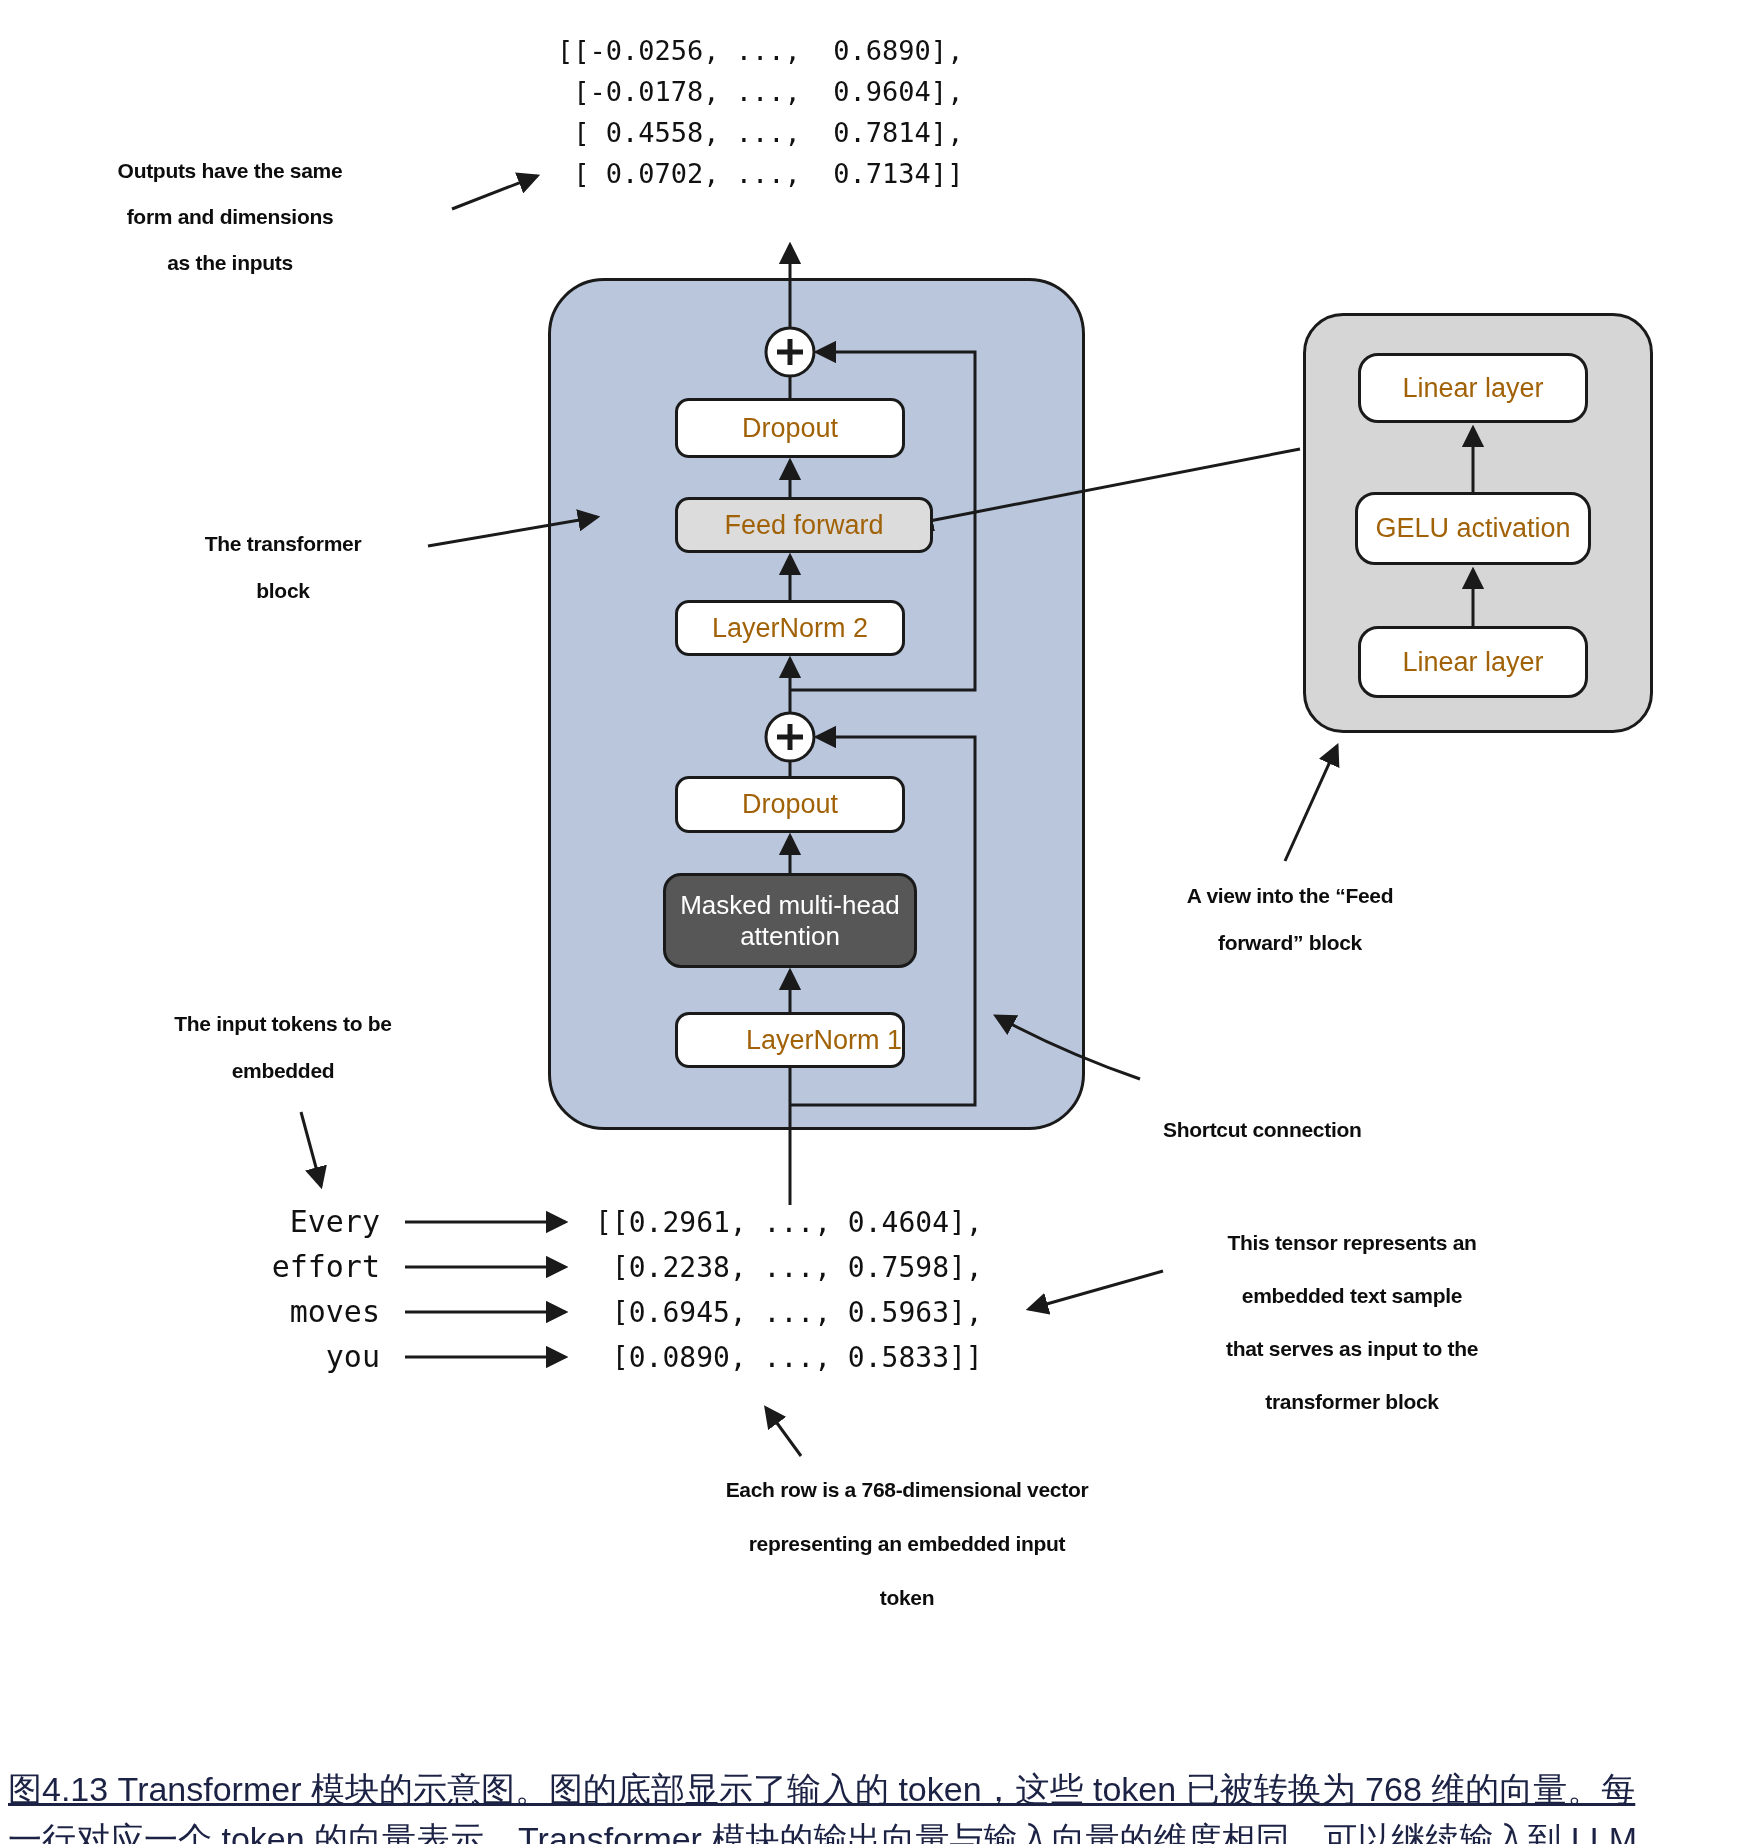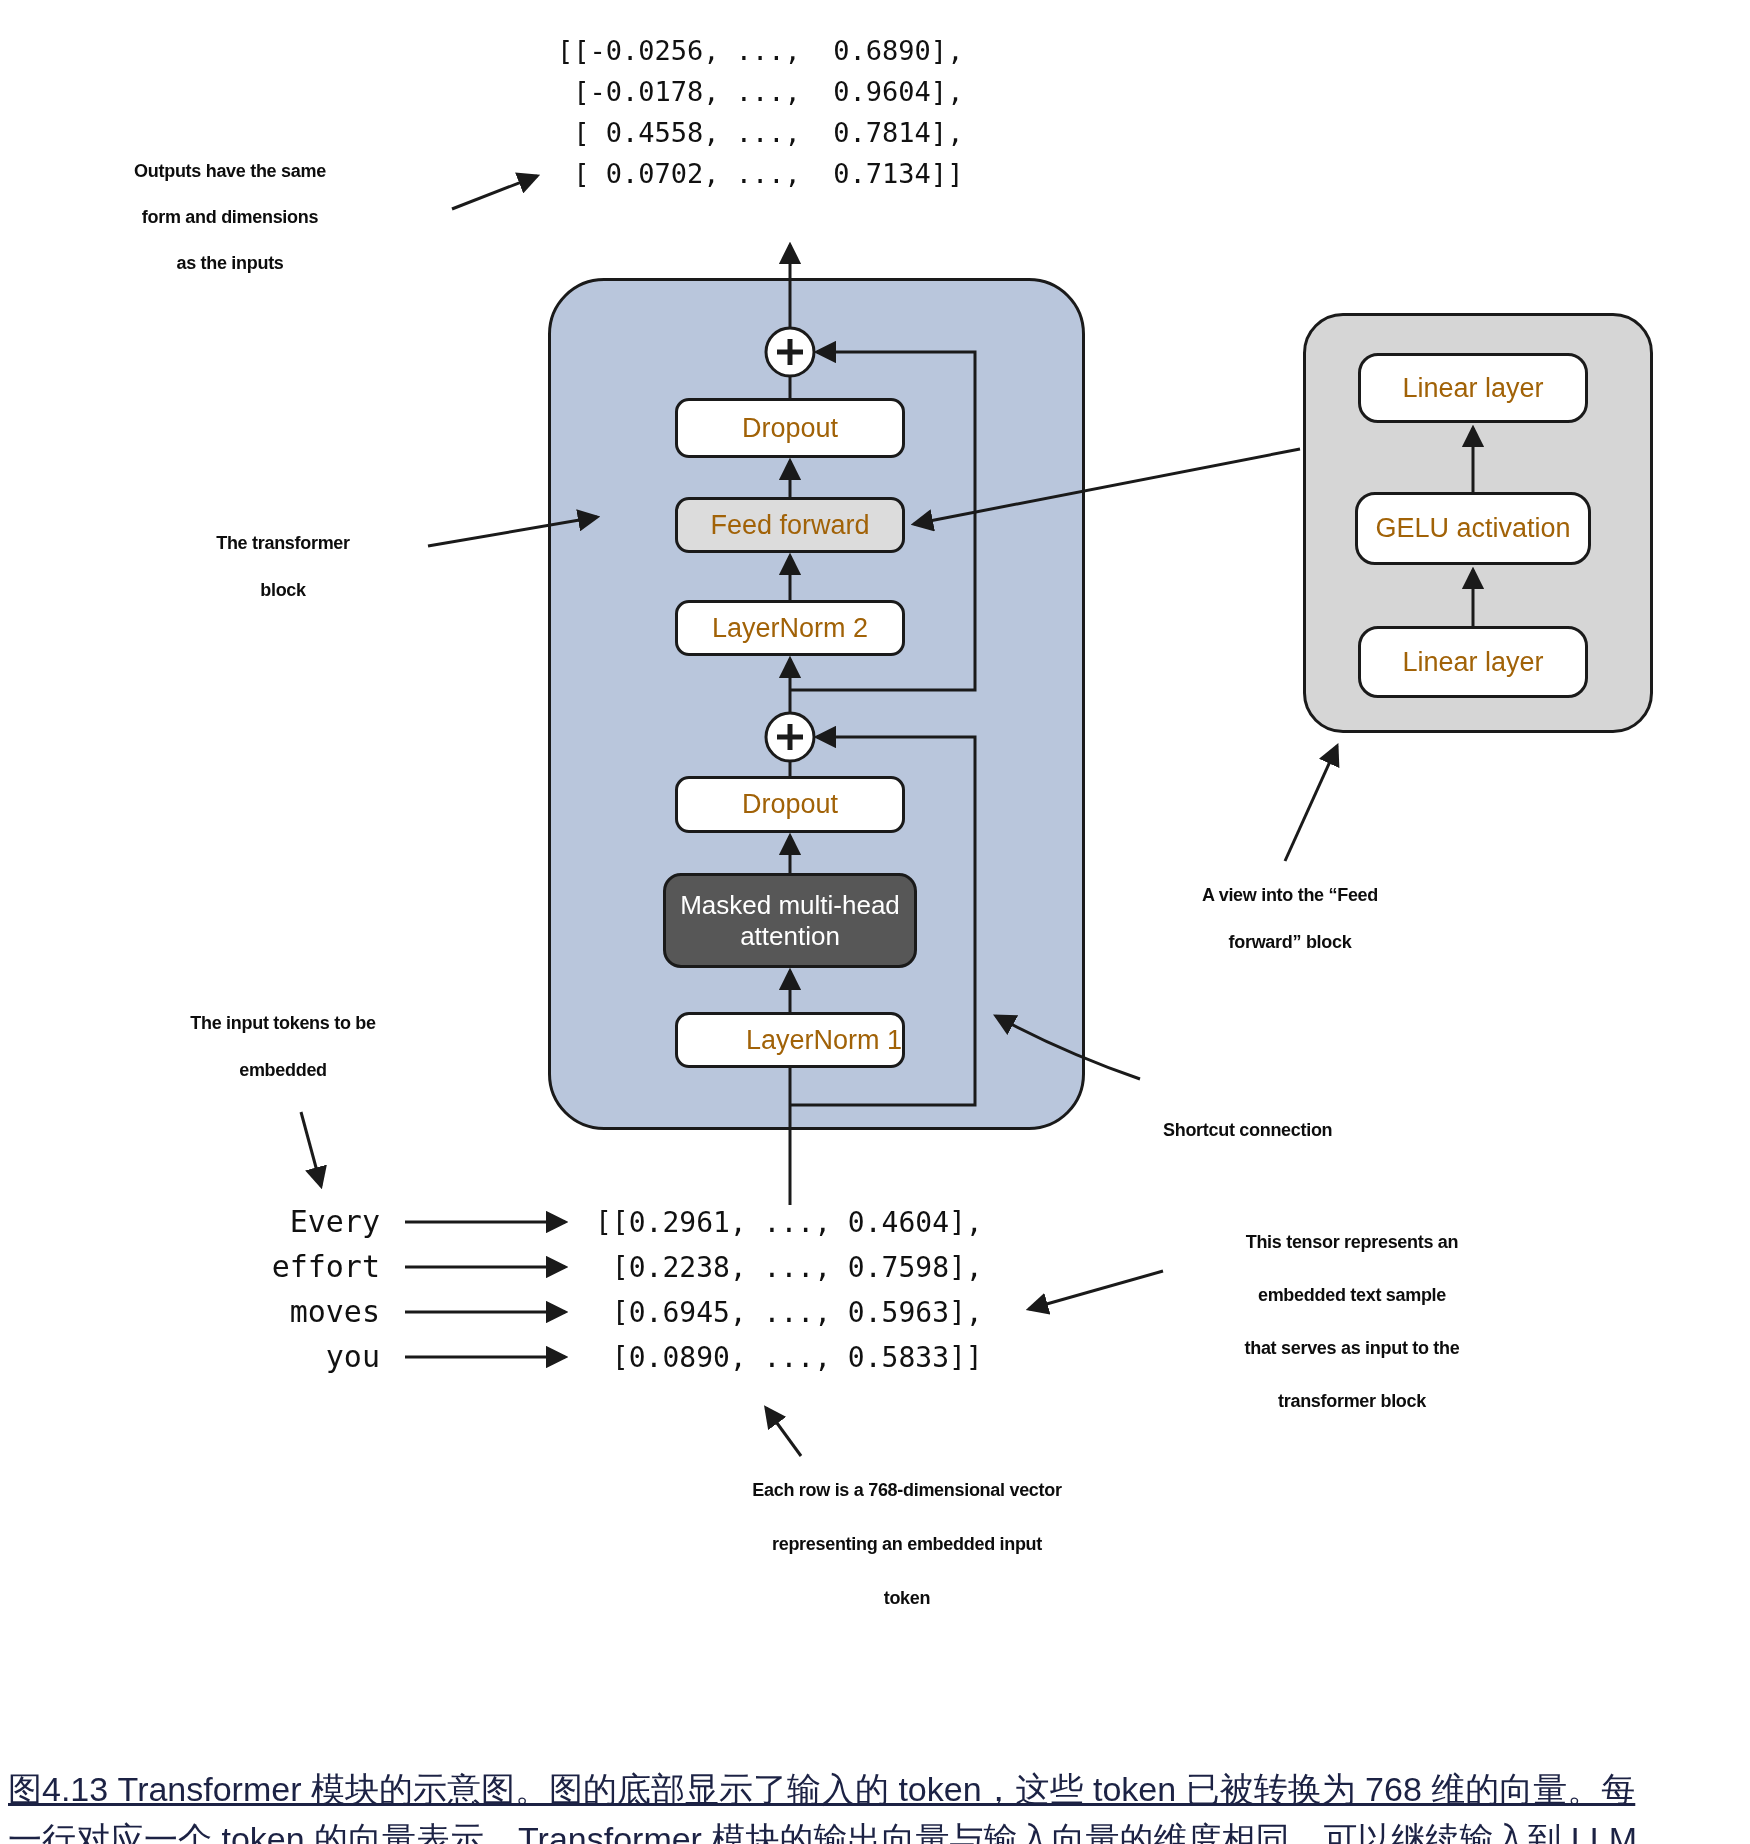--- a/index.html
+++ b/index.html
@@ -22,21 +22,21 @@
   
   svg.lines{position:absolute;left:0;top:0;z-index:1;}
   
   .node{position:absolute;z-index:2;border:3px solid var(--line);border-radius:14px;
         background:var(--box-white);display:flex;align-items:center;justify-content:center;
         font-size:27px;color:#a16207;text-align:center;line-height:31px;}
   .node.gray{background:var(--feed-forward-fill);}
   .node.dark{background:var(--attention-fill);color:var(--attention-text);border-radius:18px;font-size:26px;}
   .node.inner{border-radius:20px;}
   
-  .note{position:absolute;z-index:2;font-weight:700;color:#0d0d0d;font-size:18px;
+  .note{position:absolute;z-index:2;font-weight:700;color:#0d0d0d;font-size:21px;
         letter-spacing:-0.3px;text-align:center;line-height:46px;}
   
   .mono{position:absolute;z-index:2;font-family:"DejaVu Sans Mono", monospace;color:#111;}
   .mono div{white-space:pre;}
   .out-tensor{left:557px;top:30px;font-size:27px;line-height:41px;}
   .in-tensor{left:595px;top:1200px;font-size:28px;line-height:45px;}
   .tokens{left:80px;top:1199px;width:300px;font-size:30px;line-height:45px;text-align:right;}
   
   .caption{position:absolute;left:8px;top:1764px;width:1740px;z-index:2;
            font-size:34px;line-height:50px;color:var(--caption-text);text-decoration:underline;}
@@ -92,21 +92,21 @@
   </g>
   <g>
     <circle cx="790" cy="737" r="24" fill="#ffffff" stroke="#1a1a1a" stroke-width="3"></circle>
     <path d="M790,724 L790,750 M777,737 L803,737" stroke="#1a1a1a" stroke-width="5" fill="none"></path>
   </g>
 </svg>
 
 <div class="node" style="left:675px;top:398px;width:230px;height:60px;">
     <span>Dropout</span>
   </div>
-<div class="node gray" style="left:675px;top:497px;width:230px;height:56px;">
+<div class="node gray" style="left:675px;top:497px;width:258px;height:56px;">
     <span>Feed forward</span>
   </div>
 <div class="node" style="left:675px;top:600px;width:230px;height:56px;">
     <span>LayerNorm 2</span>
   </div>
 <div class="node" style="left:675px;top:776px;width:230px;height:57px;">
     <span>Dropout</span>
   </div>
 <div class="node dark" style="left:663px;top:873px;width:254px;height:95px;flex-direction:column;">
   <span>Masked multi-head</span>

